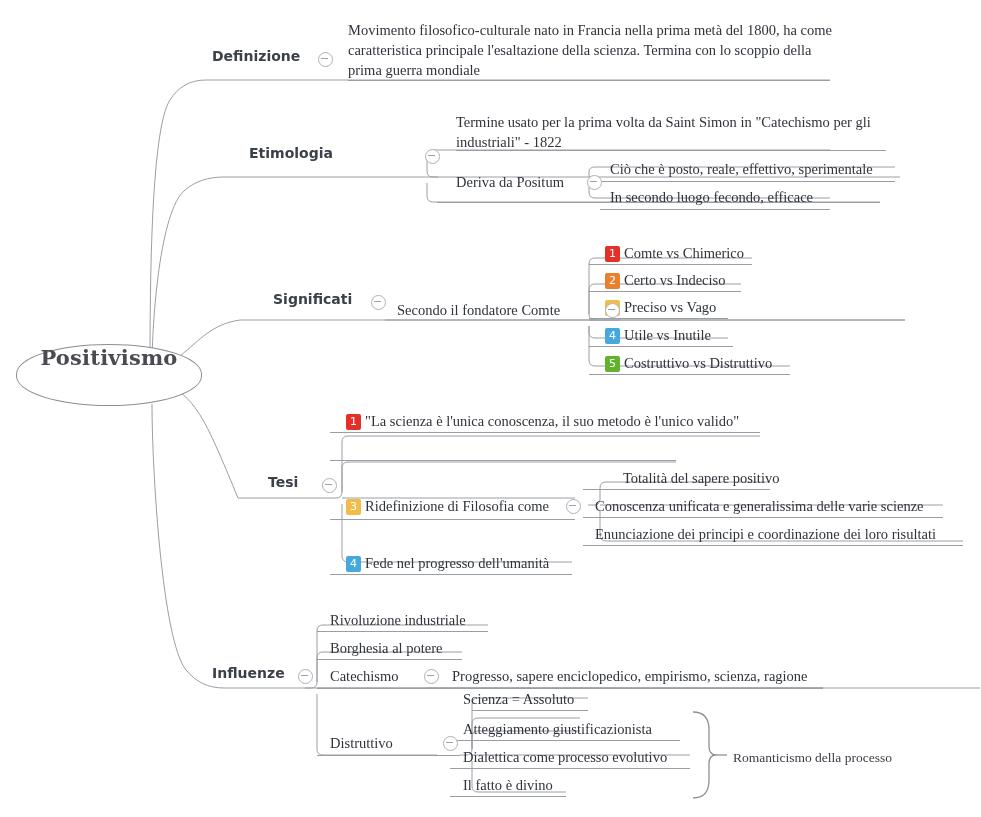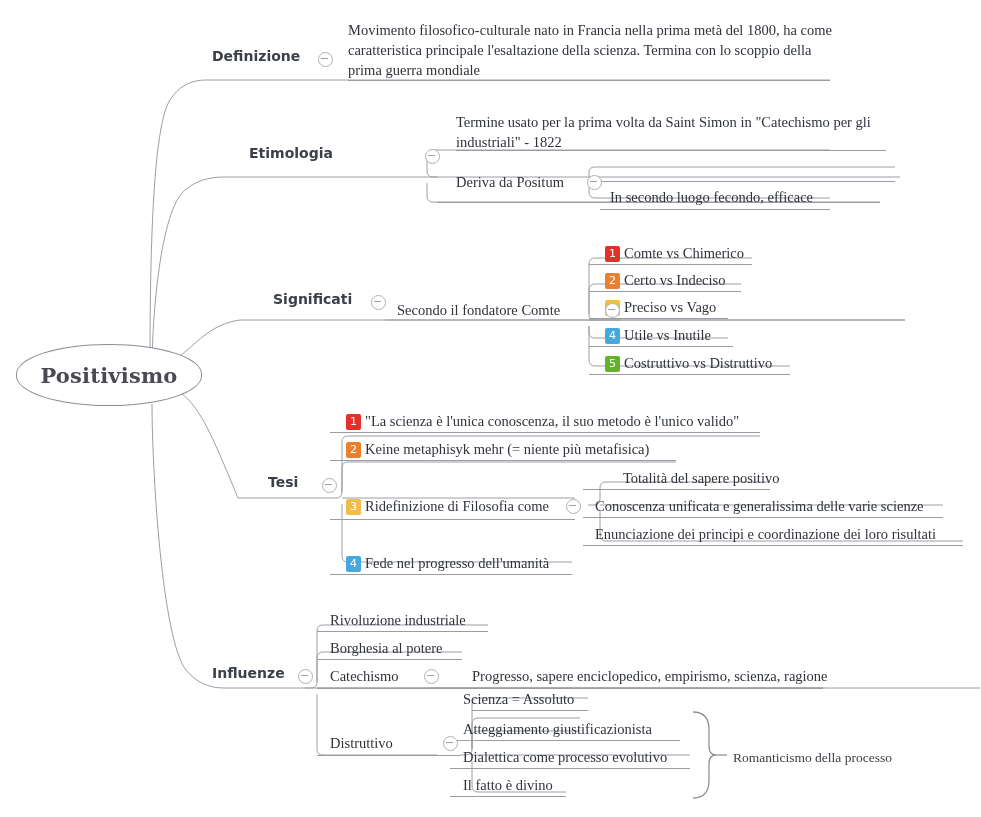--- a/index.html
+++ b/index.html
@@ -31,21 +31,20 @@
   .root-node {
     position: absolute;
     left: 16px;
     top: 344px;
     width: 184px;
     height: 60px;
     border: 1px solid #8a8f96;
     border-radius: 92px / 30px;
     background: #ffffff;
     display: flex;
-    align-items: center;
     justify-content: center;
     z-index: 5;
   }
   .root-label {
     font-family: "DejaVu Serif", "Liberation Serif", serif;
     font-weight: bold;
     font-size: 21px;
     letter-spacing: .2px;
     color: #4a4a52;
     white-space: nowrap;
@@ -202,20 +201,21 @@
   <div class="branch-label" style="left:249px; top:145px;">Etimologia</div>
   <div class="toggle" style="left:425px; top:149px;"></div>
 
   <div class="node multi" style="left:456px; top:112px; width:450px;">Termine usato per la prima volta da Saint Simon in "Catechismo per gli industriali" - 1822</div>
   <div class="uline" style="left:456px; top:150px; width:430px;"></div>
 
   <div class="node" style="left:456px; top:172px;">Deriva da Positum</div>
   <div class="uline" style="left:437px; top:202px; width:443px;"></div>
   <div class="toggle" style="left:587px; top:175px;"></div>
 
+  <div class="node" style="left:610px; top:159px;">Ciò che è posto, reale, effettivo, sperimentale</div>
   <div class="uline" style="left:600px; top:181px; width:295px;"></div>
 
   <div class="node" style="left:610px; top:187px;">In secondo luogo fecondo, efficace</div>
   <div class="uline" style="left:600px; top:209px; width:230px;"></div>
 
   <div class="branch-label" style="left:273px; top:291px;">Significati</div>
   <div class="toggle" style="left:371px; top:295px;"></div>
 
   <div class="node" style="left:397px; top:300px;">Secondo il fondatore Comte</div>
   <div class="toggle" style="left:605px; top:303px;"></div>
@@ -246,23 +246,20 @@
   <div class="uline" style="left:589px; top:374px; width:201px;"></div>
 
   <div class="branch-label" style="left:268px; top:474px;">Tesi</div>
   <div class="toggle" style="left:322px; top:478px;"></div>
 
   <div class="node" style="left:346px; top:411px;">
     <span class="badge" style="background-color: rgb(229, 48, 42);">1</span><span>"La scienza è l'unica conoscenza, il suo metodo è l'unico valido"</span>
   </div>
   <div class="uline" style="left:330px; top:432px; width:430px;"></div>
 
-  <div class="node" style="left:346px; top:439px;">
-    <span class="badge" style="background-color: rgb(232, 128, 47);">2</span><span>Keine metaphisyk mehr (= niente più metafisica)</span>
-  </div>
   <div class="uline" style="left:330px; top:460px; width:346px;"></div>
 
   <div class="node" style="left:346px; top:496px;">
     <span class="badge" style="background-color: rgb(240, 189, 75);">3</span><span>Ridefinizione di Filosofia come</span>
   </div>
   <div class="uline" style="left:330px; top:519px; width:245px;"></div>
   <div class="toggle" style="left:566px; top:499px;"></div>
 
   <div class="node" style="left:595px; top:468px;margin-left:28px;">Totalità del sapere positivo</div>
   <div class="uline" style="left:583px; top:489px; width:187px;"></div>
@@ -282,21 +279,21 @@
   <div class="toggle" style="left:298px; top:669px;"></div>
 
   <div class="node" style="left:330px; top:610px;">Rivoluzione industriale</div>
   <div class="uline" style="left:317px; top:631px; width:171px;"></div>
 
   <div class="node" style="left:330px; top:638px;">Borghesia al potere</div>
   <div class="uline" style="left:317px; top:659px; width:145px;"></div>
 
   <div class="node" style="left:330px; top:666px;">Catechismo</div>
   <div class="toggle" style="left:424px; top:669px;"></div>
-  <div class="node" style="left:472px; top:666px;">Progresso, sapere enciclopedico, empirismo, scienza, ragione</div>
+  <div class="node" style="left:452px; top:666px;">Progresso, sapere enciclopedico, empirismo, scienza, ragione</div>
   <div class="uline" style="left:317px; top:688px; width:506px;"></div>
 
   <div class="node" style="left:330px; top:733px;">Distruttivo</div>
   <div class="uline" style="left:317px; top:755px; width:143px;"></div>
   <div class="toggle" style="left:443px; top:736px;"></div>
 
   <div class="node" style="left:463px; top:689px;">Scienza = Assoluto</div>
   <div class="uline" style="left:472px; top:710px; width:116px;"></div>
 
   <div class="node" style="left:463px; top:719px;">Atteggiamento giustificazionista</div>

